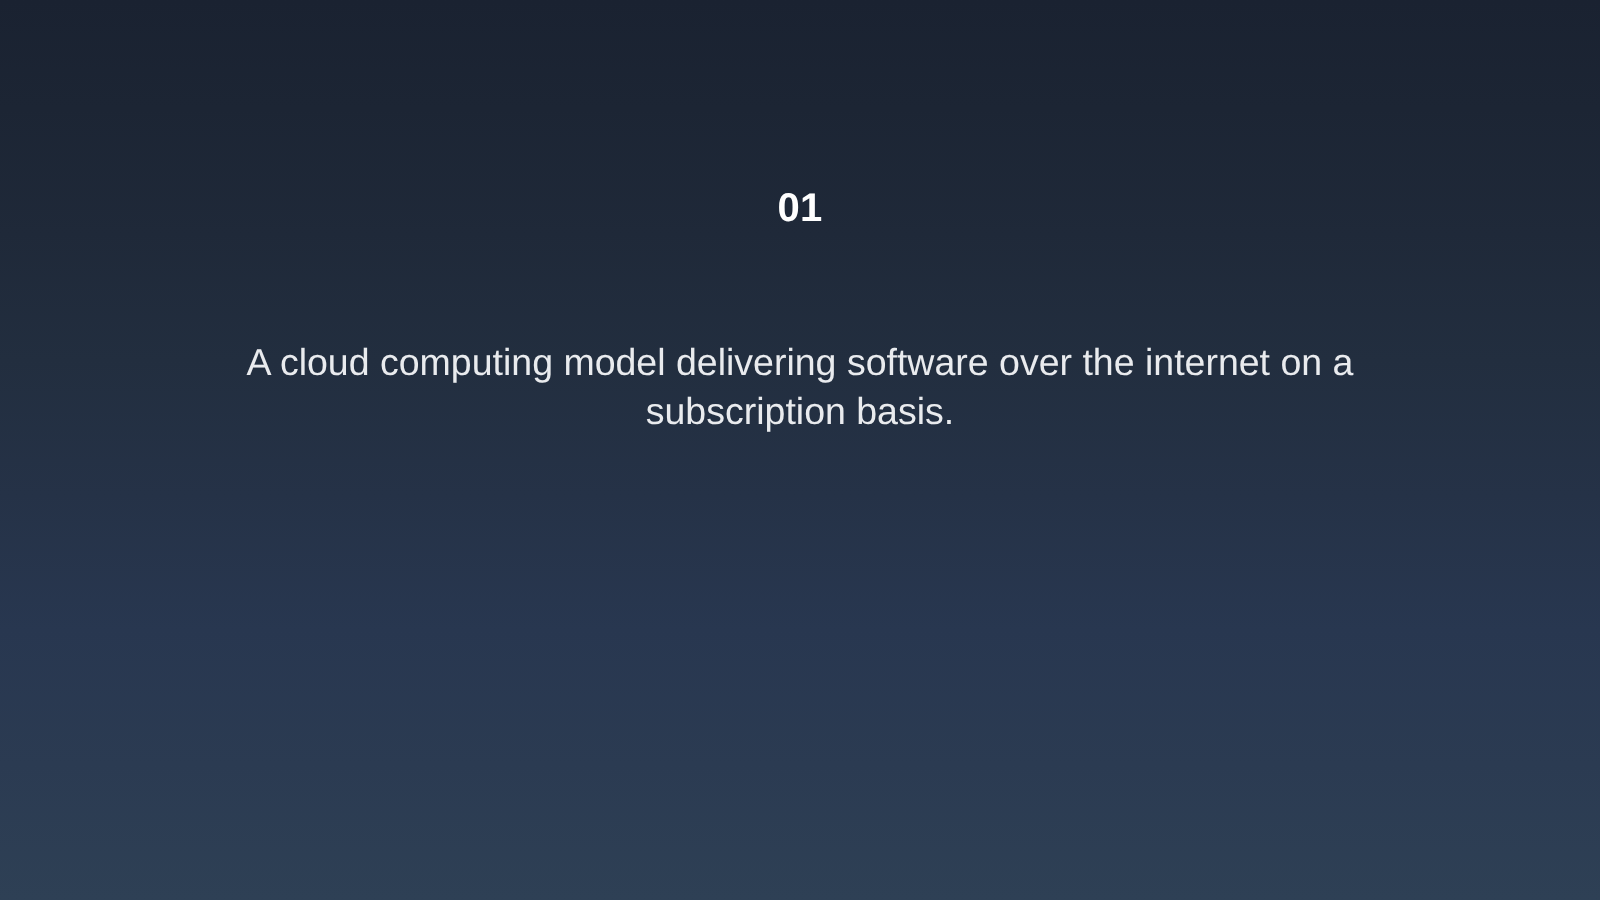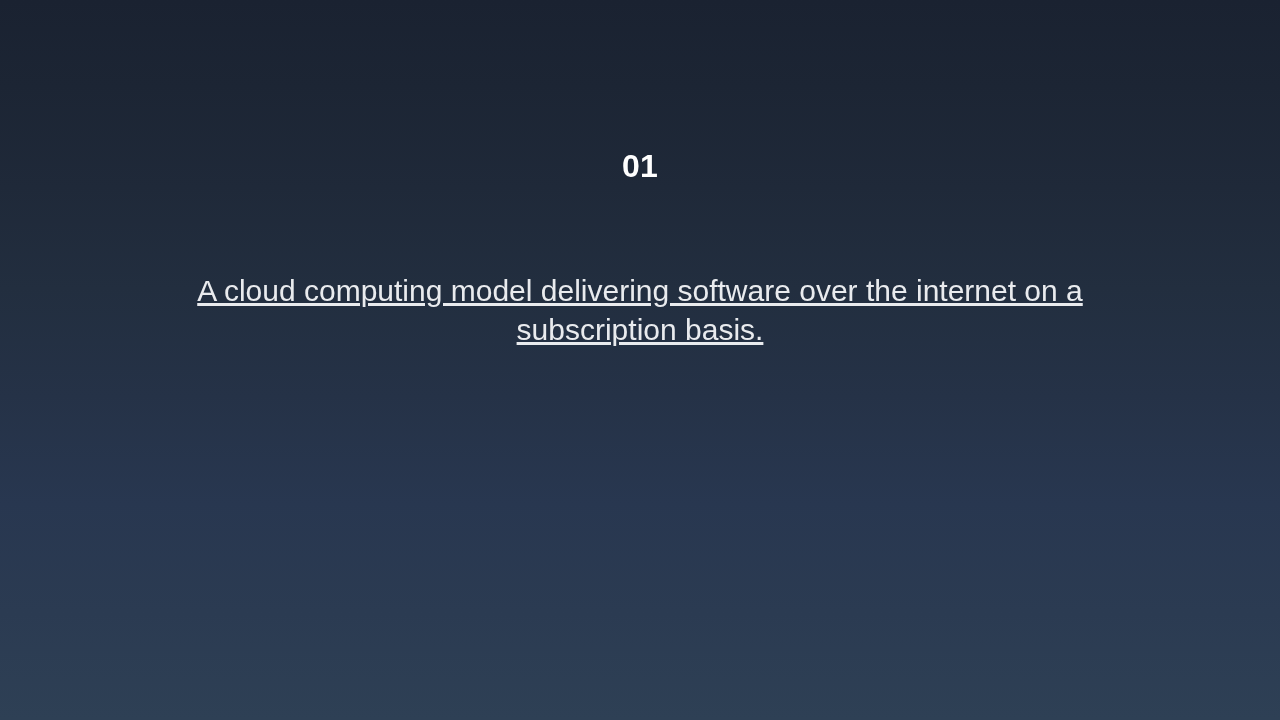--- a/index.html
+++ b/index.html
@@ -65,21 +65,20 @@
   }
 
   .slide-subtitle {
     margin-top: 86px;
     width: 900px;
     font-size: 30px;
     font-weight: normal;
     line-height: 1.32;
     color: #e9ebee;
     text-align: center;
-    text-decoration: underline;
     -webkit-font-smoothing: antialiased;
   }
 </style>
 </head>
 <body>
 
 <div class="slide">
   <div class="slide-inner">
 
     <div class="section-number">01</div>

